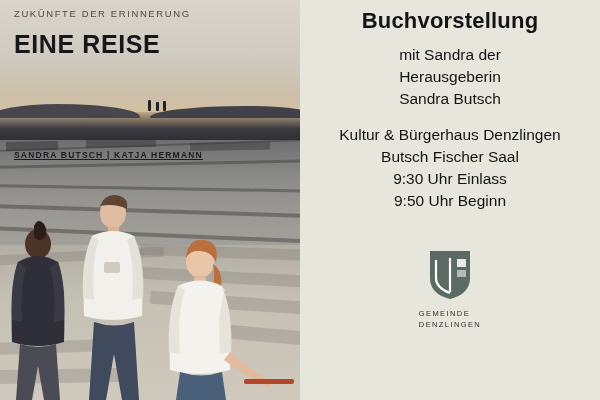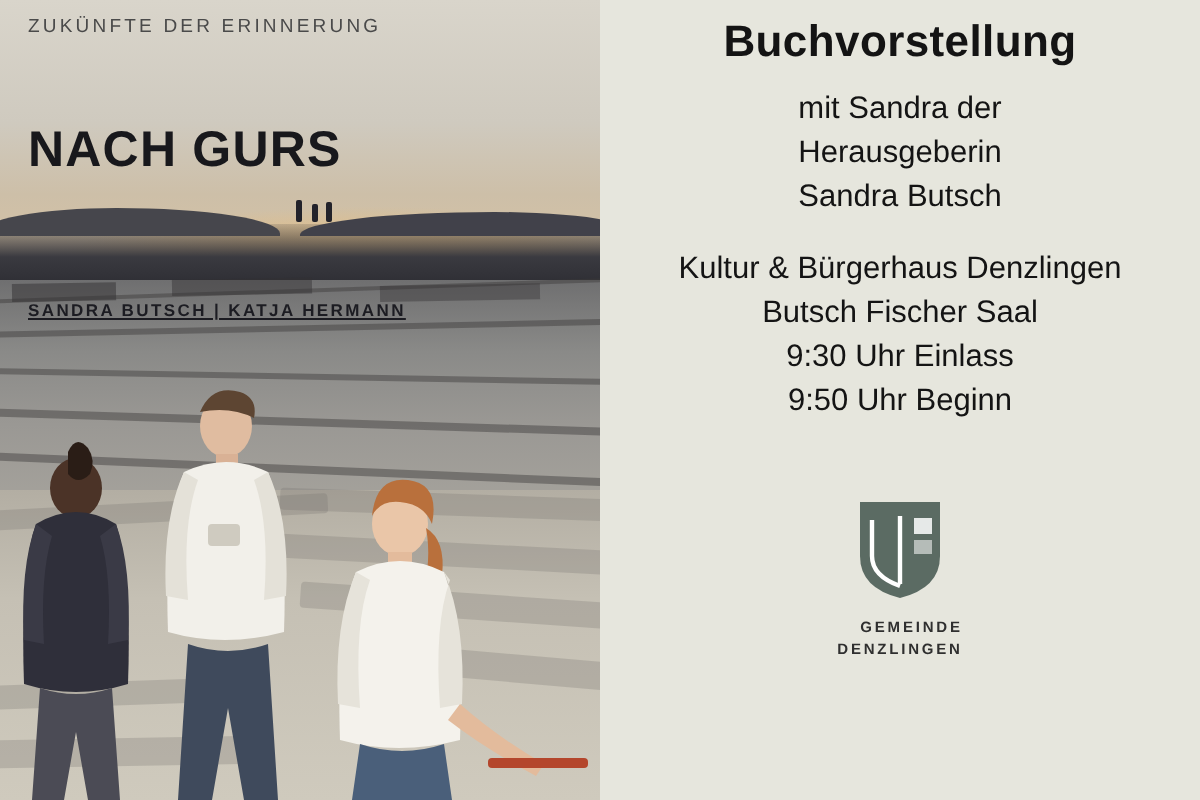--- a/index.html
+++ b/index.html
@@ -173,23 +173,23 @@
   .crest {
     margin-top: 22px;
     display: flex;
     flex-direction: column;
     align-items: center;
   }
   .crest-name {
     margin-top: 6px;
     font-size: 7.5px;
     letter-spacing: 1.4px;
-    font-weight: 700;
+    font-weight: 400;
     color: #2f2f2f;
-    text-align: right;
+    text-align: left;
     line-height: 1.5;
     text-transform: uppercase;
   }
 </style>
 </head>
 <body>
 
 <div class="poster">
 
   <div class="cover">
@@ -255,22 +255,21 @@
         <path d="M222 286 q11 26 9 66 l-11 2 q-3 -42 5 -64 z" fill="#e6e3da"></path>
         <path d="M180 372 q21 7 42 0 l4 28 l-50 0 z" fill="#4a5f7a"></path>
         <path d="M230 352 q18 16 42 30 l-4 6 q-26 -14 -44 -28 z" fill="#e3bb9c"></path>
         <rect x="244" y="379" width="50" height="5" rx="2" fill="#b4462c"></rect>
       </g>
     </svg>
 
     <div class="cover-text">
       <p class="cover-kicker">ZUKÜNFTE DER ERINNERUNG</p>
       <h1 class="cover-title">
-        <br>
-        <span>NACH GURS</span>
+        <span>EINE REISE</span><br>
       </h1>
     </div>
     <div class="cover-authors">SANDRA BUTSCH | KATJA HERMANN</div>
   </div>
 
   <div class="info">
     <h2 class="info-heading">Buchvorstellung</h2>
 
     <p class="info-line">mit Sandra der</p>
     <p class="info-line">Herausgeberin</p>

